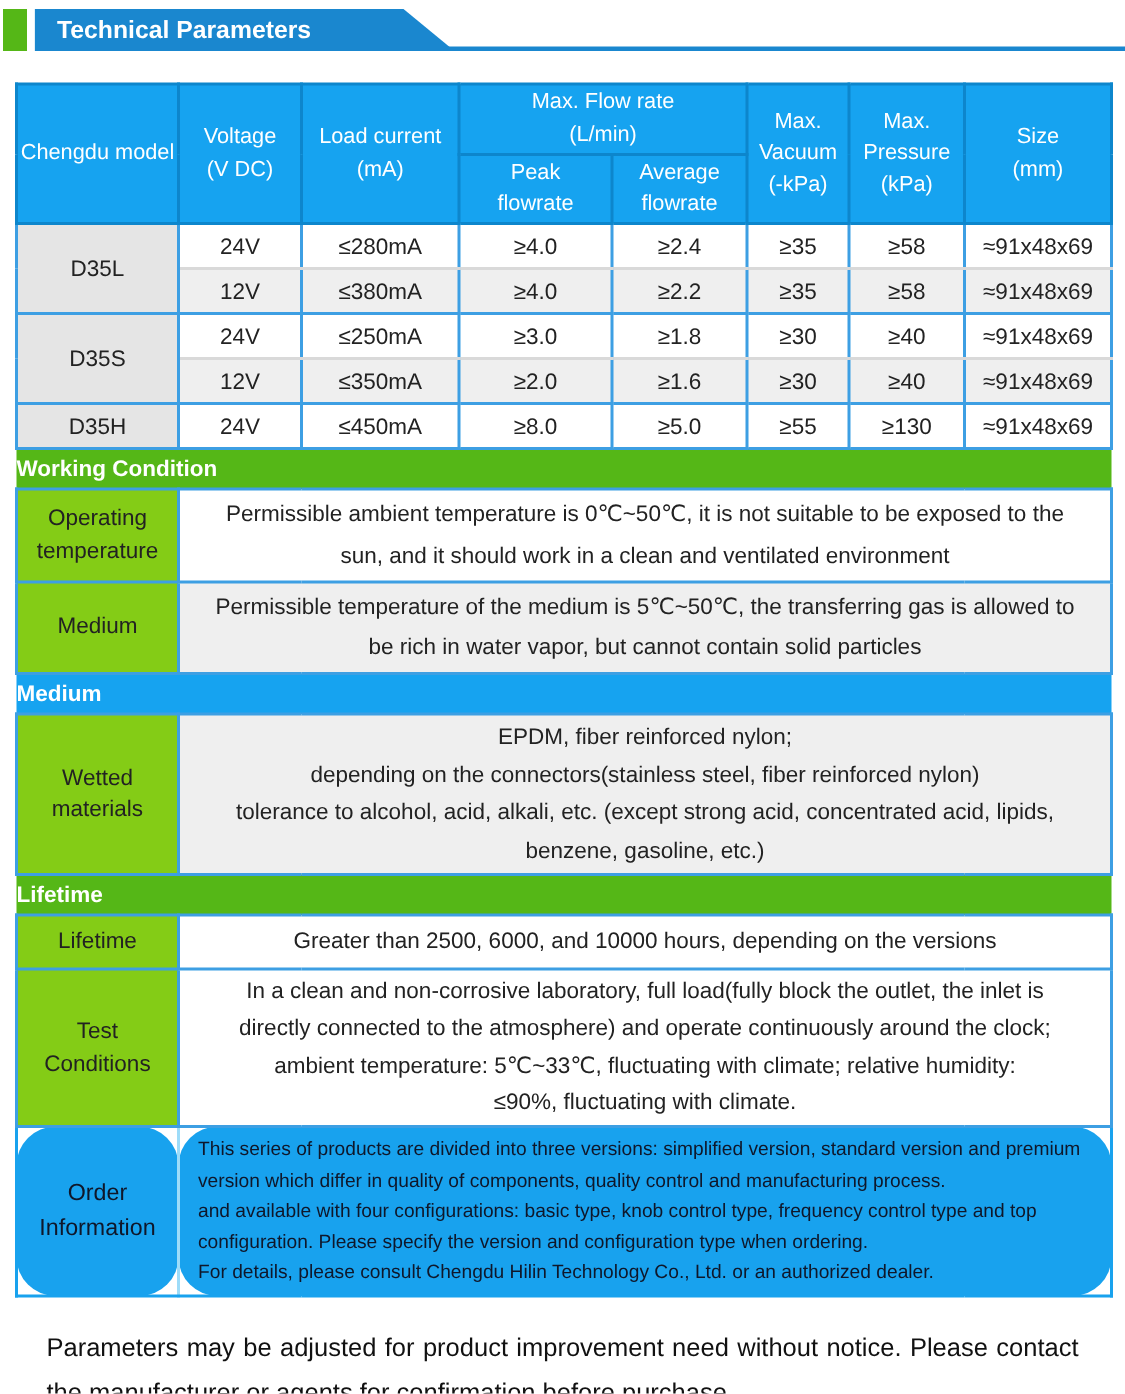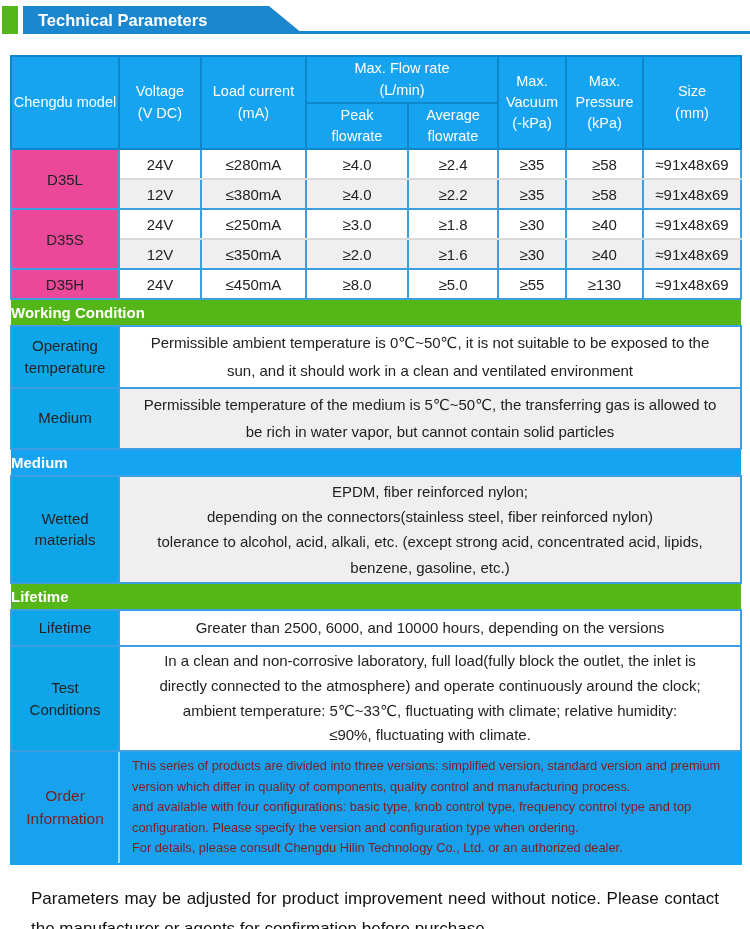--- a/index.html
+++ b/index.html
@@ -31,42 +31,42 @@
     background: #16a3f0; color: #fff; font-weight: normal;
     font-size: 14.5px; line-height: 1.45; text-align: center;
     border: 2px solid #0d86cc;
   }
   tr.hdr1 th { height: 47px; }
   tr.hdr2 th { height: 46px; }
   td { border: 2px solid #3d9fe3; text-align: center; font-size: 15px; color: #222; }
   td.data { height: 30px; }
   tr.alt td { background: #efefef; }
   tr.gsplit td:not(.model) { border-bottom: 2px solid #d9d9d9; }
-  td.model { background: #ec4899; }
+  td.model { background: #e5e5e5; }
 
   
   td.banner {
     border: none; height: 27px; color: #fff;
     font-weight: bold; font-size: 15px; text-align: left;
   }
   td.banner.green { background: #55b717; }
   td.banner.blue  { background: #16a3f0; }
 
   
-  td.label { background: #0ea5e9; font-size: 15px; line-height: 1.45; padding: 2px; }
+  td.label { background: #84cc16; font-size: 15px; line-height: 1.45; padding: 2px; }
   td.val   { font-size: 15px; padding: 2px 8px; }
   td.val.gray { background: #efefef; }
   tr.r-optemp  td.val { height: 58px;  line-height: 1.85; }
   tr.r-medium  td.val { height: 56px;  line-height: 1.85; }
   tr.r-wetted  td.val { height: 102px; line-height: 1.68; }
   tr.r-life    td.val { height: 36px;  line-height: 1.4; }
   tr.r-test    td.val { height: 100px; line-height: 1.66; }
 
   
-  tr.r-order td { background: #18a2ee; color: #7f1d1d; border-color: #18a2ee; }
+  tr.r-order td { background: #18a2ee; color: #0f172a; border-color: #18a2ee; border-radius: 26px; }
   tr.r-order td.label { font-size: 15.5px; line-height: 1.5; border-right: 2px solid #9ddcf9; background: #18a2ee; }
   tr.r-order td.order-val {
     height: 105px; font-size: 12.8px; line-height: 1.6;
     text-align: left; padding: 4px 12px;
   }
 
   
   .footer-note {
     margin: 19px 31px 0 31px;
     font-size: 17px; line-height: 1.78;

